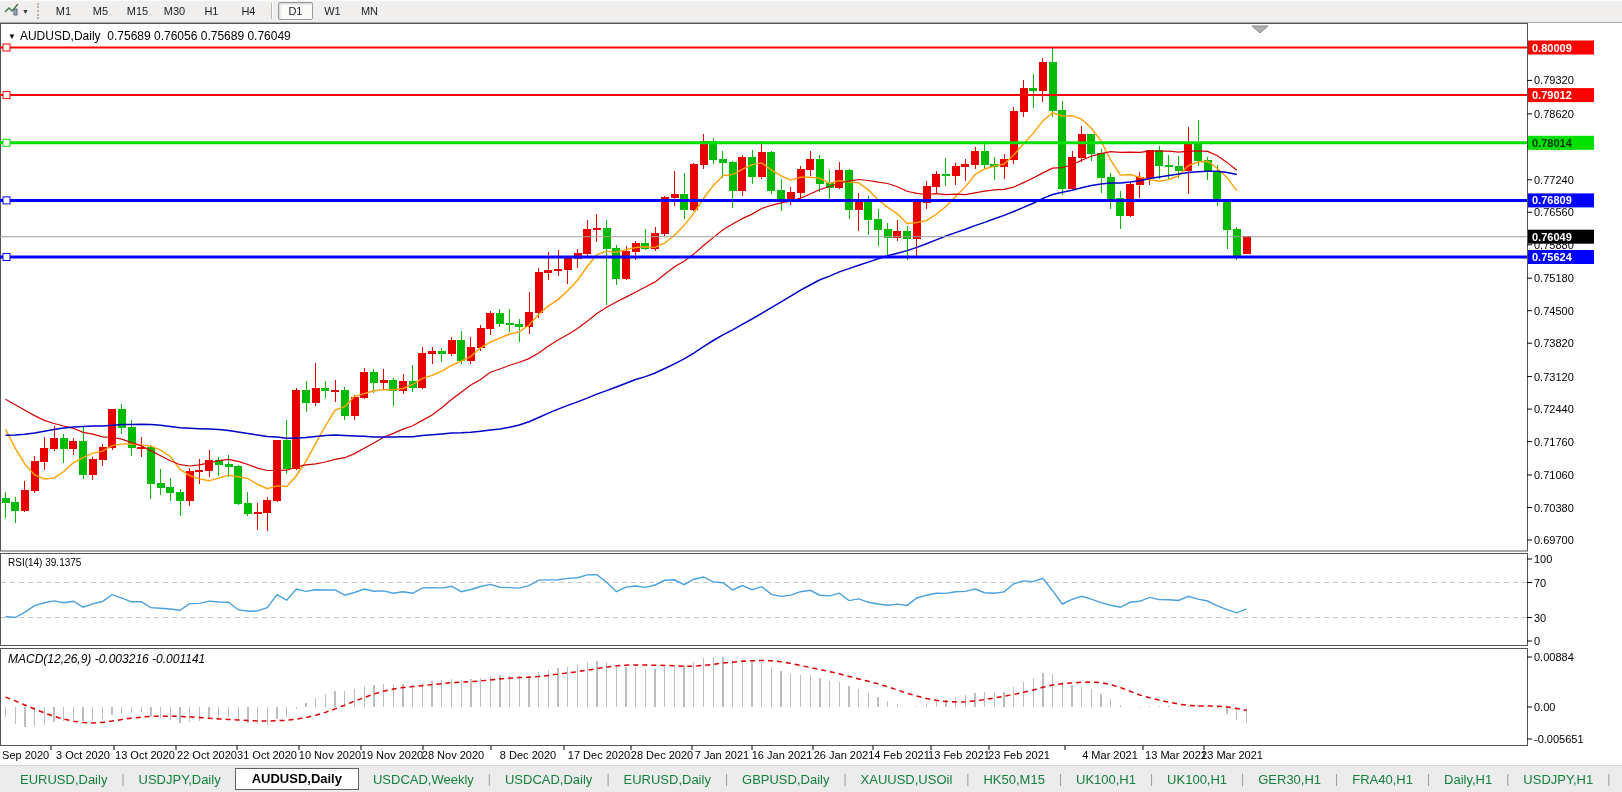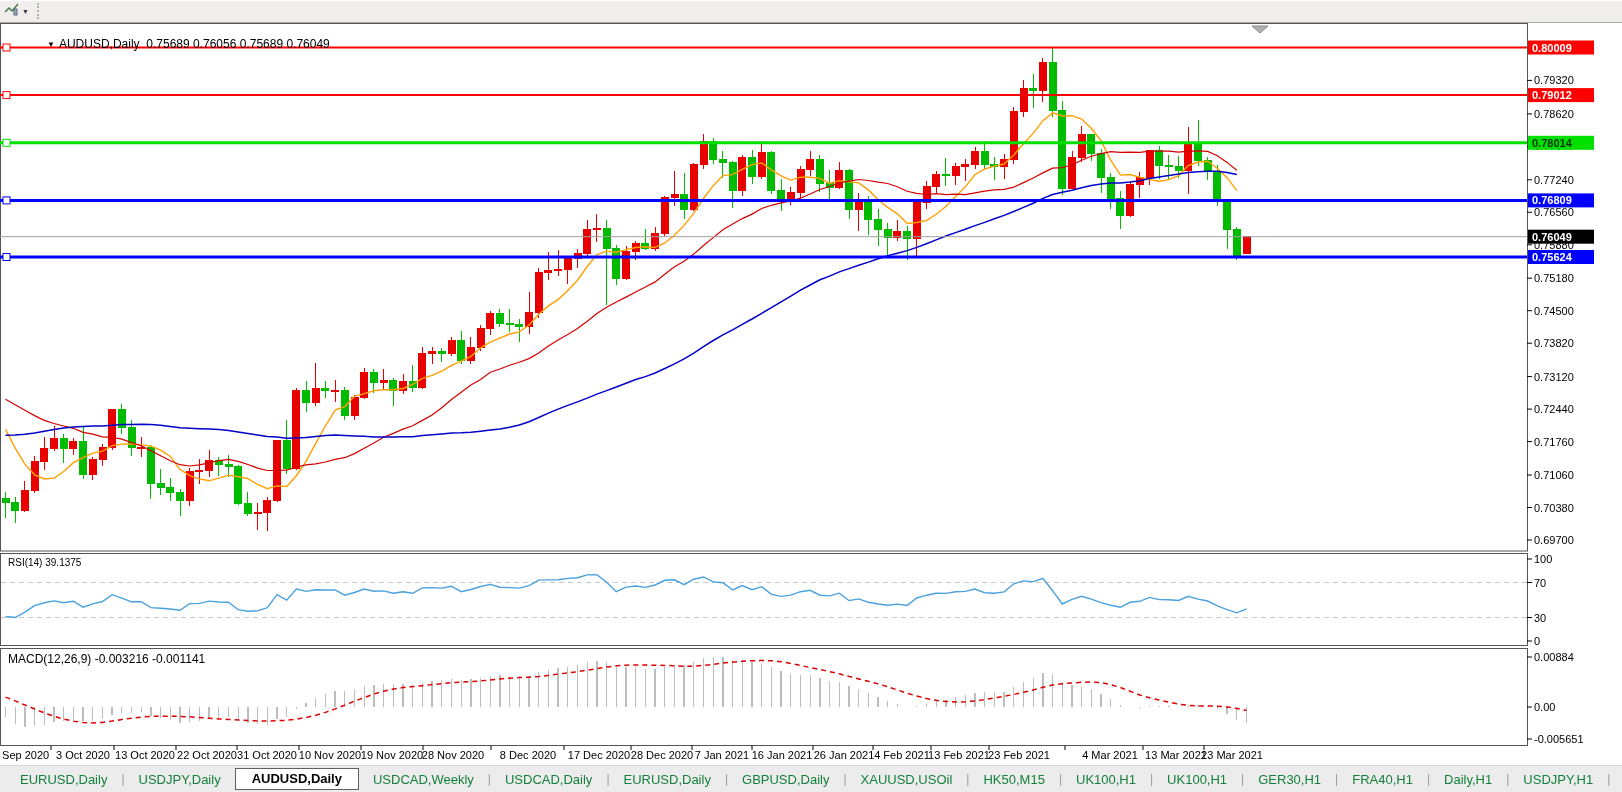--- a/index.html
+++ b/index.html
@@ -38,20 +38,32 @@
     <div class="tool-icon">
       <span>
         <svg width="16" height="16" viewBox="0 0 16 16">
           <polyline points="1,11 5,7 8,10 14,3" fill="none" stroke="#4a7a4a" stroke-width="1.5"></polyline>
           <rect x="10" y="8" width="3" height="6" fill="#9aa7b8" stroke="#5a6a80" stroke-width="1"></rect>
         </svg>
       </span>
       <span class="tool-caret">▼</span>
     </div>
     <div class="grip"></div>
+    <div class="tf-wrap" id="tf-wrap">
+        <div class="tf">M1</div>
+        <div class="tf">M5</div>
+        <div class="tf">M15</div>
+        <div class="tf">M30</div>
+        <div class="tf">H1</div>
+        <div class="tf">H4</div>
+        <div class="tf-sep"></div>
+        <div class="tf active">D1</div>
+        <div class="tf">W1</div>
+        <div class="tf">MN</div>
+      </div>
   </div>
 
   <div class="chart-wrap">
     <svg id="chart-svg" width="1622" height="742">
         <rect x="0.5" y="0.5" width="1527" height="527.5" fill="#ffffff" stroke="#555" stroke-width="1"></rect>
         <rect x="0.5" y="530.5" width="1527" height="92" fill="#ffffff" stroke="#555" stroke-width="1"></rect>
         <rect x="0.5" y="625.5" width="1527" height="97" fill="#ffffff" stroke="#555" stroke-width="1"></rect>
         <g>
           <line x1="1527" y1="57.4" x2="1532" y2="57.4" stroke="#000" stroke-width="1"></line>
           <text x="1534" y="61.4" font-size="11" fill="#000">0.79320</text>
@@ -561,25 +573,25 @@
           <text x="1019" y="736" font-size="11" fill="#000" text-anchor="middle">23 Feb 2021</text>
           <line x1="989" y1="722.5" x2="989" y2="727" stroke="#000" stroke-width="1"></line>
           <text x="1110" y="736" font-size="11" fill="#000" text-anchor="middle">4 Mar 2021</text>
           <line x1="1065" y1="722.5" x2="1065" y2="727" stroke="#000" stroke-width="1"></line>
           <text x="1176" y="736" font-size="11" fill="#000" text-anchor="middle">13 Mar 2021</text>
           <line x1="1143" y1="722.5" x2="1143" y2="727" stroke="#000" stroke-width="1"></line>
           <text x="1232" y="736" font-size="11" fill="#000" text-anchor="middle">23 Mar 2021</text>
           <line x1="1204" y1="722.5" x2="1204" y2="727" stroke="#000" stroke-width="1"></line>
         </g>
       </svg>
-    <div class="overlay" style="left:8px;top:14px;margin-left:39px;">
+    <div class="overlay" style="left:8px;top:6px;">
       <span class="sym-caret">▼</span><span>AUDUSD,Daily</span>&nbsp;&nbsp;<span>0.75689 0.76056 0.75689 0.76049</span>
     </div>
     <div class="overlay" style="left:8px;top:534px;font-size:10px;">RSI(14) 39.1375</div>
-    <div class="overlay" style="left:8px;top:629px;font-size:12px;">MACD(12,26,9) -0.003216 -0.001141</div>
+    <div class="overlay" style="left:8px;top:629px;font-size:12px;font-style:italic;">MACD(12,26,9) -0.003216 -0.001141</div>
   </div>
 
   <div class="tabsbar">
     <div style="display:flex;align-items:center;" id="tabs">
         <div class="tab">EURUSD,Daily</div>
         <span class="tab-sep">|</span>
         <div class="tab">USDJPY,Daily</div>
         <div class="tab active">AUDUSD,Daily</div>
         <div class="tab">USDCAD,Weekly</div>
         <span class="tab-sep">|</span>

